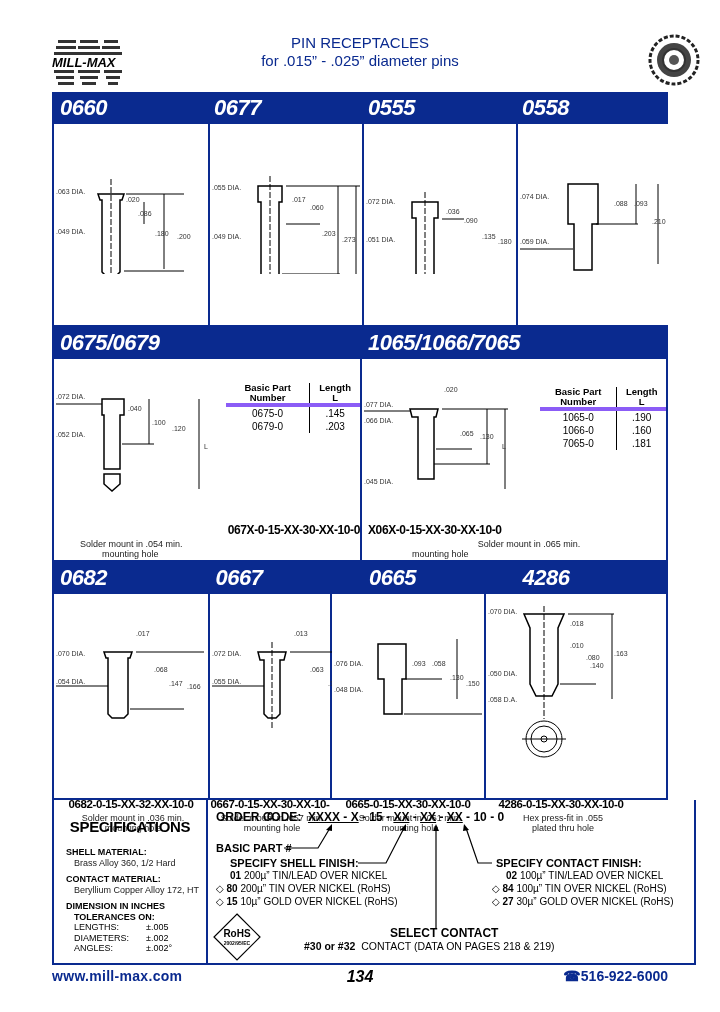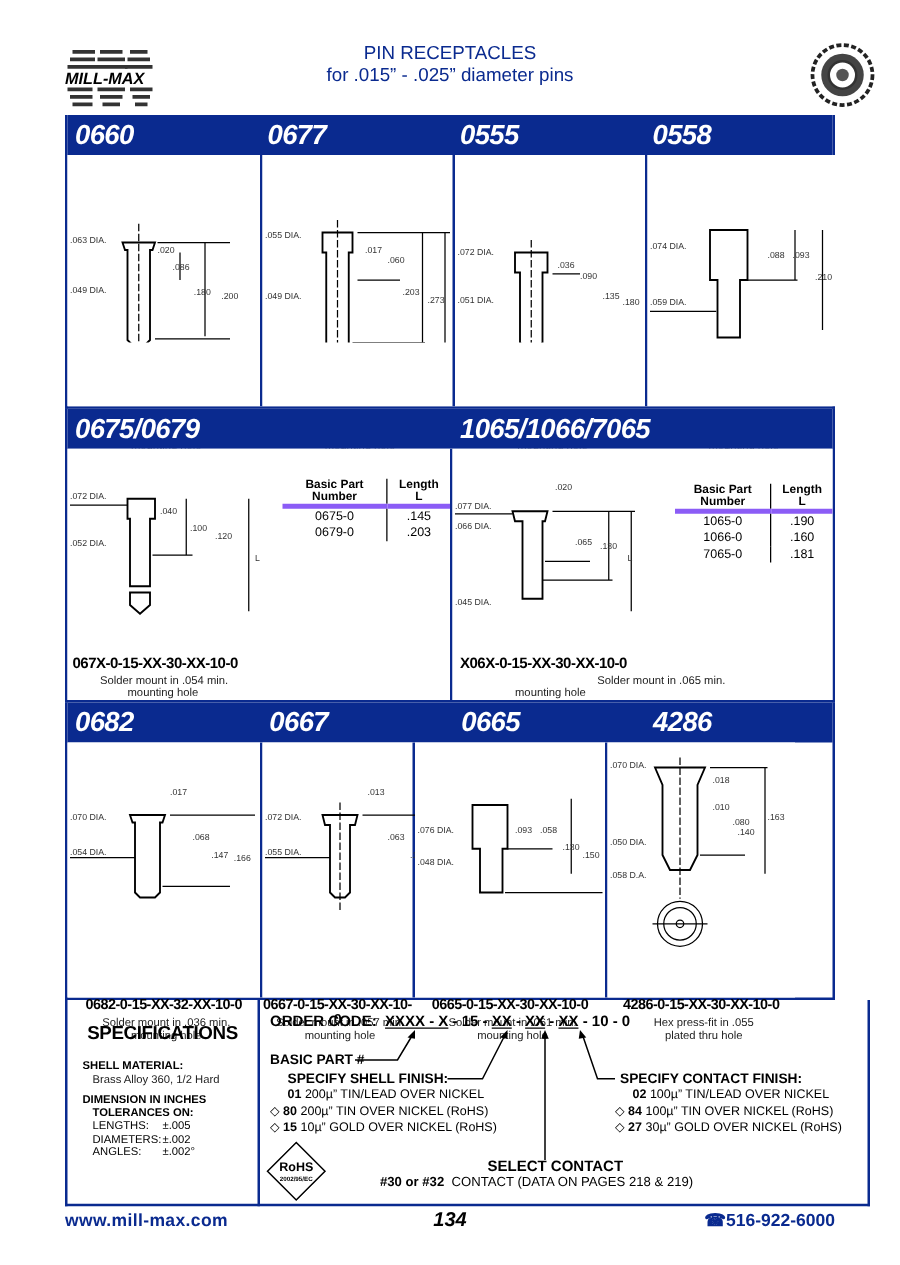--- a/index.html
+++ b/index.html
@@ -20,21 +20,21 @@
   .tbl th { font-weight: bold; font-size: 9.5px; line-height: 10px; padding: 0 6px; border-bottom: 4px solid #8b5cf6; }
   .tbl td { padding: 0 6px; line-height: 13px; text-align: center; }
   .tbl .c1 { border-right: 1px solid #000; }
   #specs { position: absolute; left: 52px; top: 800px; width: 156px; height: 165px; border: 2px solid #0a2a8f; border-top: none; border-right: 2px solid #0a2a8f; }
   #order { position: absolute; left: 208px; top: 800px; width: 488px; height: 165px; border: 2px solid #0a2a8f; border-left: none; border-top: none; }
   .spec-h { font-weight: bold; font-size: 15px; text-align: center; margin-top: 18px; letter-spacing: -0.3px; }
   .spec-b { font-size: 9px; line-height: 10.5px; padding-left: 12px; margin-top: 12px; }
   .spec-b .lbl { font-weight: bold; }
   .spec-b .val { padding-left: 8px; color: #222; }
   .grp { margin-bottom: 6px; }
-  .tol { display: flex; padding-left: 8px; }
+  .tol { display: flex; padding-left: 8px; gap: 16px; }
   .tol span:first-child { width: 56px; }
   #footer { position: absolute; top: 966px; left: 52px; width: 616px; height: 22px; }
   #footer .url { position: absolute; left: 0; top: 2px; color: #0a2a8f; font-weight: bold; font-size: 14px; letter-spacing: 0.3px; }
   #footer .page { position: absolute; left: 0; right: 0; top: 2px; text-align: center; font-weight: bold; font-style: italic; font-size: 16px; }
   #footer .phone { position: absolute; right: 0; top: 2px; color: #0a2a8f; font-weight: bold; font-size: 14px; }
   .oc { position: absolute; font-size: 11px; }
   .b { font-weight: bold; }
   .u { text-decoration: underline; }
 </style>
 </head>
@@ -215,21 +215,21 @@
         <tr>
               <td class="c1">0675-0</td>
               <td>.145</td>
             </tr>
         <tr>
               <td class="c1">0679-0</td>
               <td>.203</td>
             </tr>
       </tbody>
         </table>
-      <div class="pn" style="top:164px;text-align:left;padding-left:4px;font-size:12px">067X-0-15-XX-30-XX-10-0</div>
+      <div class="pn" style="top:164px;text-align:right;padding-left:4px;font-size:12px">067X-0-15-XX-30-XX-10-0</div>
       <div class="note" style="top:180px;text-align:left;padding-left:22px">Solder mount in .054 min.</div>
       <div class="note" style="top:190px;text-align:left;padding-left:44px">mounting hole</div>
     </div>
     <div class="cell" style="width:306px">
       <svg width="160" height="170">
         <g stroke="#000" fill="none" stroke-width="1">
           <path d="M48,50 L76,50 L74,58 L72,58 L72,120 L56,120 L56,58 L50,58 Z" stroke-width="1.5"></path>
           <line x1="2" y1="52" x2="48" y2="52"></line>
           <line x1="80" y1="50" x2="146" y2="50"></line>
             <line x1="74" y1="90" x2="110" y2="90"></line>
@@ -375,20 +375,24 @@
     </div>
   </div>
 </div>
 
 <div id="specs">
   <div class="spec-h">SPECIFICATIONS</div>
   <div class="spec-b">
     <div class="grp">
       <div class="lbl">SHELL MATERIAL:</div>
       <div class="val">Brass Alloy 360, 1/2 Hard</div>
+    </div>
+    <div class="grp">
+      <div class="lbl">CONTACT MATERIAL:</div>
+      <div class="val">Beryllium Copper Alloy 172, HT</div>
     </div>
     <div class="grp">
       <div class="lbl">DIMENSION IN INCHES</div>
       <div class="lbl" style="padding-left:8px">TOLERANCES ON:</div>
       <div class="tol">
           <span>LENGTHS:</span>
           <span>±.005</span>
         </div>
       <div class="tol">
           <span>DIAMETERS:</span>

